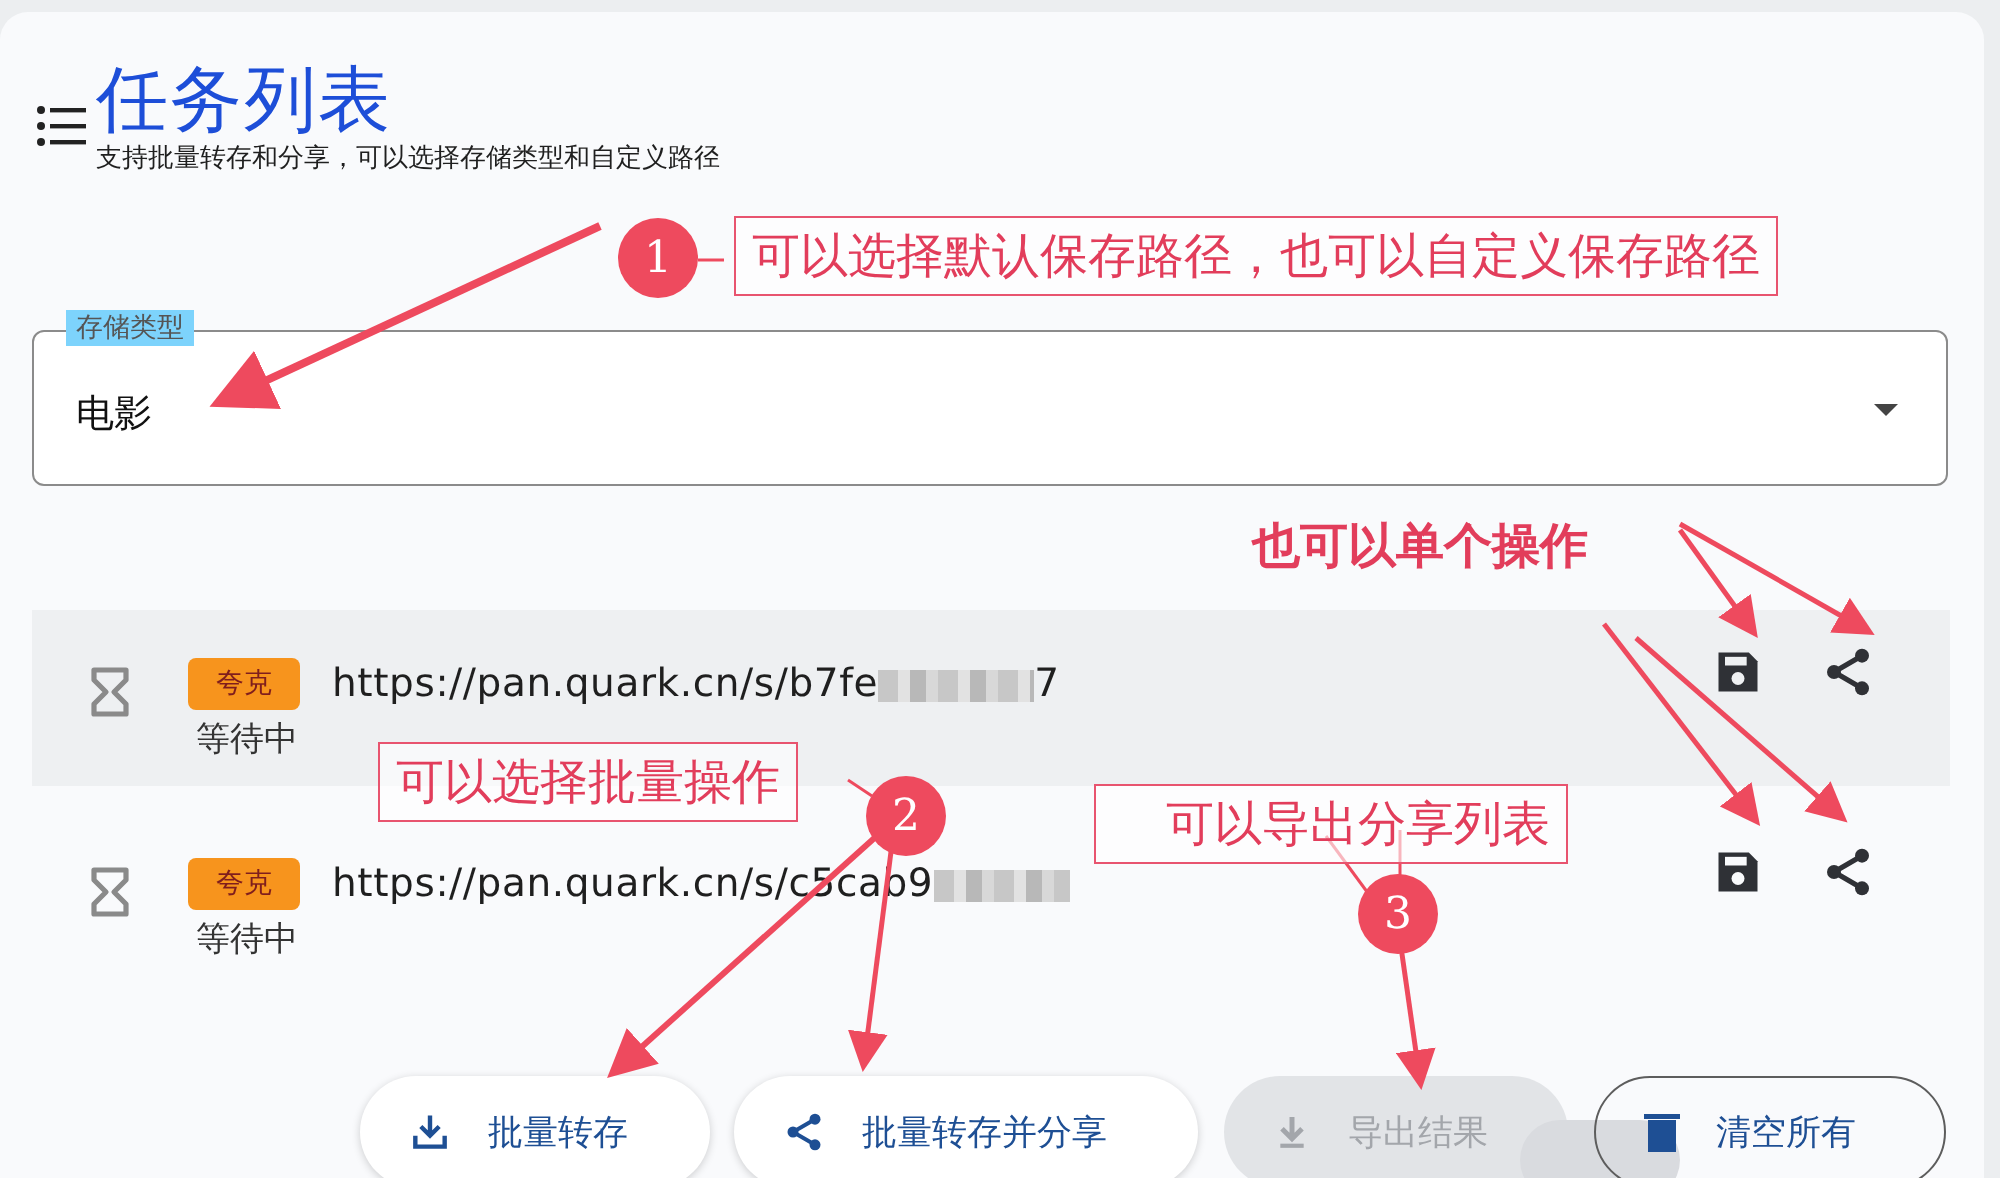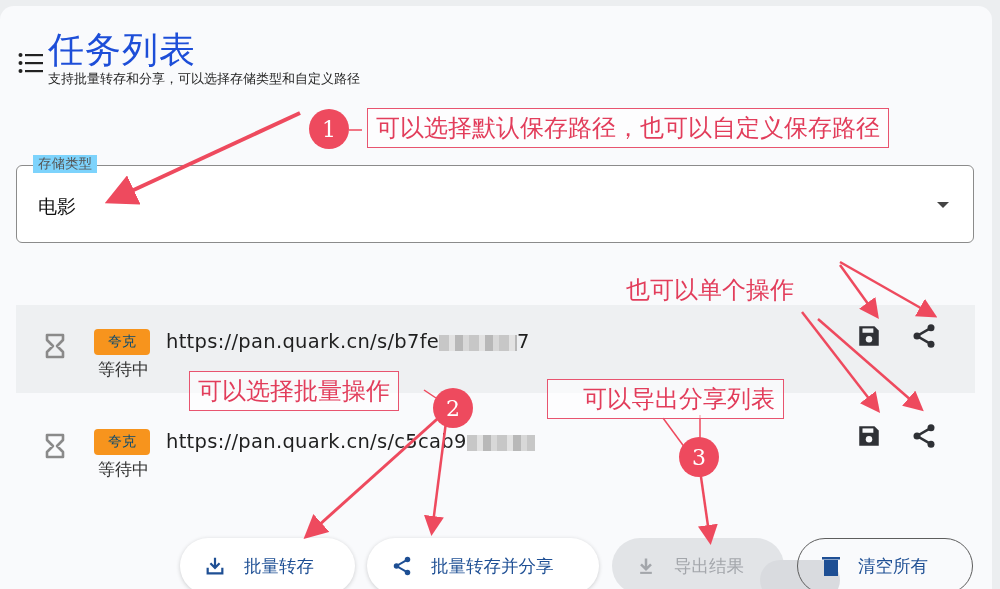--- a/index.html
+++ b/index.html
@@ -23,21 +23,21 @@
     .select-value { position: absolute; left: 21px; top: 28px; font-size: 19px; color: #111; }
     .select-caret {
       position: absolute; right: 24px; top: 36px; width: 0; height: 0;
       border-left: 6px solid transparent; border-right: 6px solid transparent; border-top: 6px solid #444;
     }
     .task-row { position: absolute; left: 16px; width: 959px; height: 88px; }
     .task-row.shaded { background: #eef0f2; }
     .hourglass { position: absolute; left: 28px; top: 28px; width: 22px; height: 26px; }
     .badge {
       position: absolute; left: 78px; top: 24px; width: 56px; height: 26px;
-      background: #f7941d; color: #0c4a6e; border-radius: 4px; font-size: 14px;
+      background: #f7941d; color: #7f1d1d; border-radius: 4px; font-size: 14px;
       display: flex; align-items: center; justify-content: center;
     }
     .url { position: absolute; left: 150px; top: 25px; font-size: 19.5px; color: #1f1f1f; letter-spacing: 0.3px; text-align: center; }
     .blur { display: inline-block; width: 78px; height: 16px; vertical-align: middle;
       background: repeating-linear-gradient(90deg, #c7c7c7 0 10px, #e2e2e2 10px 16px, #b8b8b8 16px 24px, #d8d8d8 24px 30px); }
     .status { position: absolute; left: 82px; top: 53px; font-size: 17px; color: #333; }
     .act { position: absolute; top: 16px; width: 30px; height: 30px; cursor: pointer; display: flex; align-items: center; justify-content: center; }
     .act.save { left: 838px; }
     .act.share { left: 893px; }
     .btn {
@@ -179,17 +179,17 @@
   <line x1="446" y1="422" x2="432" y2="531" stroke="#ee4a5e" stroke-width="2.5" marker-end="url(#ah)"></line>
   <line x1="700" y1="470" x2="710" y2="540" stroke="#ee4a5e" stroke-width="2.5" marker-end="url(#ah)"></line>
   <line x1="663" y1="418" x2="688" y2="452" stroke="#ee4a5e" stroke-width="1.5"></line>
   <line x1="700" y1="415" x2="700" y2="440" stroke="#ee4a5e" stroke-width="1.5"></line>
   <line x1="349" y1="130" x2="362" y2="130" stroke="#ee4a5e" stroke-width="1.5"></line>
   <line x1="424" y1="390" x2="436" y2="398" stroke="#ee4a5e" stroke-width="1.5"></line>
 </svg>
 
 <div class="ann-circle" style="left:309px; top:109px;">1</div>
 <div class="ann-box" style="left:346px; top:108px;margin-left:21px;">可以选择默认保存路径，也可以自定义保存路径</div>
-<div class="ann-text" style="left:626px; top:274px;">也可以单个操作</div>
+<div class="ann-text" style="left:626px; top:257px;font-weight:bold;">也可以单个操作</div>
 <div class="ann-box" style="left:189px; top:371px;">可以选择批量操作</div>
 <div class="ann-circle" style="left:433px; top:388px;">2</div>
-<div class="ann-box" style="left:547px; top:379px;padding-left:35px;">可以导出分享列表</div>
+<div class="ann-box" style="left:547px; top:392px;padding-left:35px;">可以导出分享列表</div>
 <div class="ann-circle" style="left:679px; top:437px;">3</div>
 
 </body></html>

